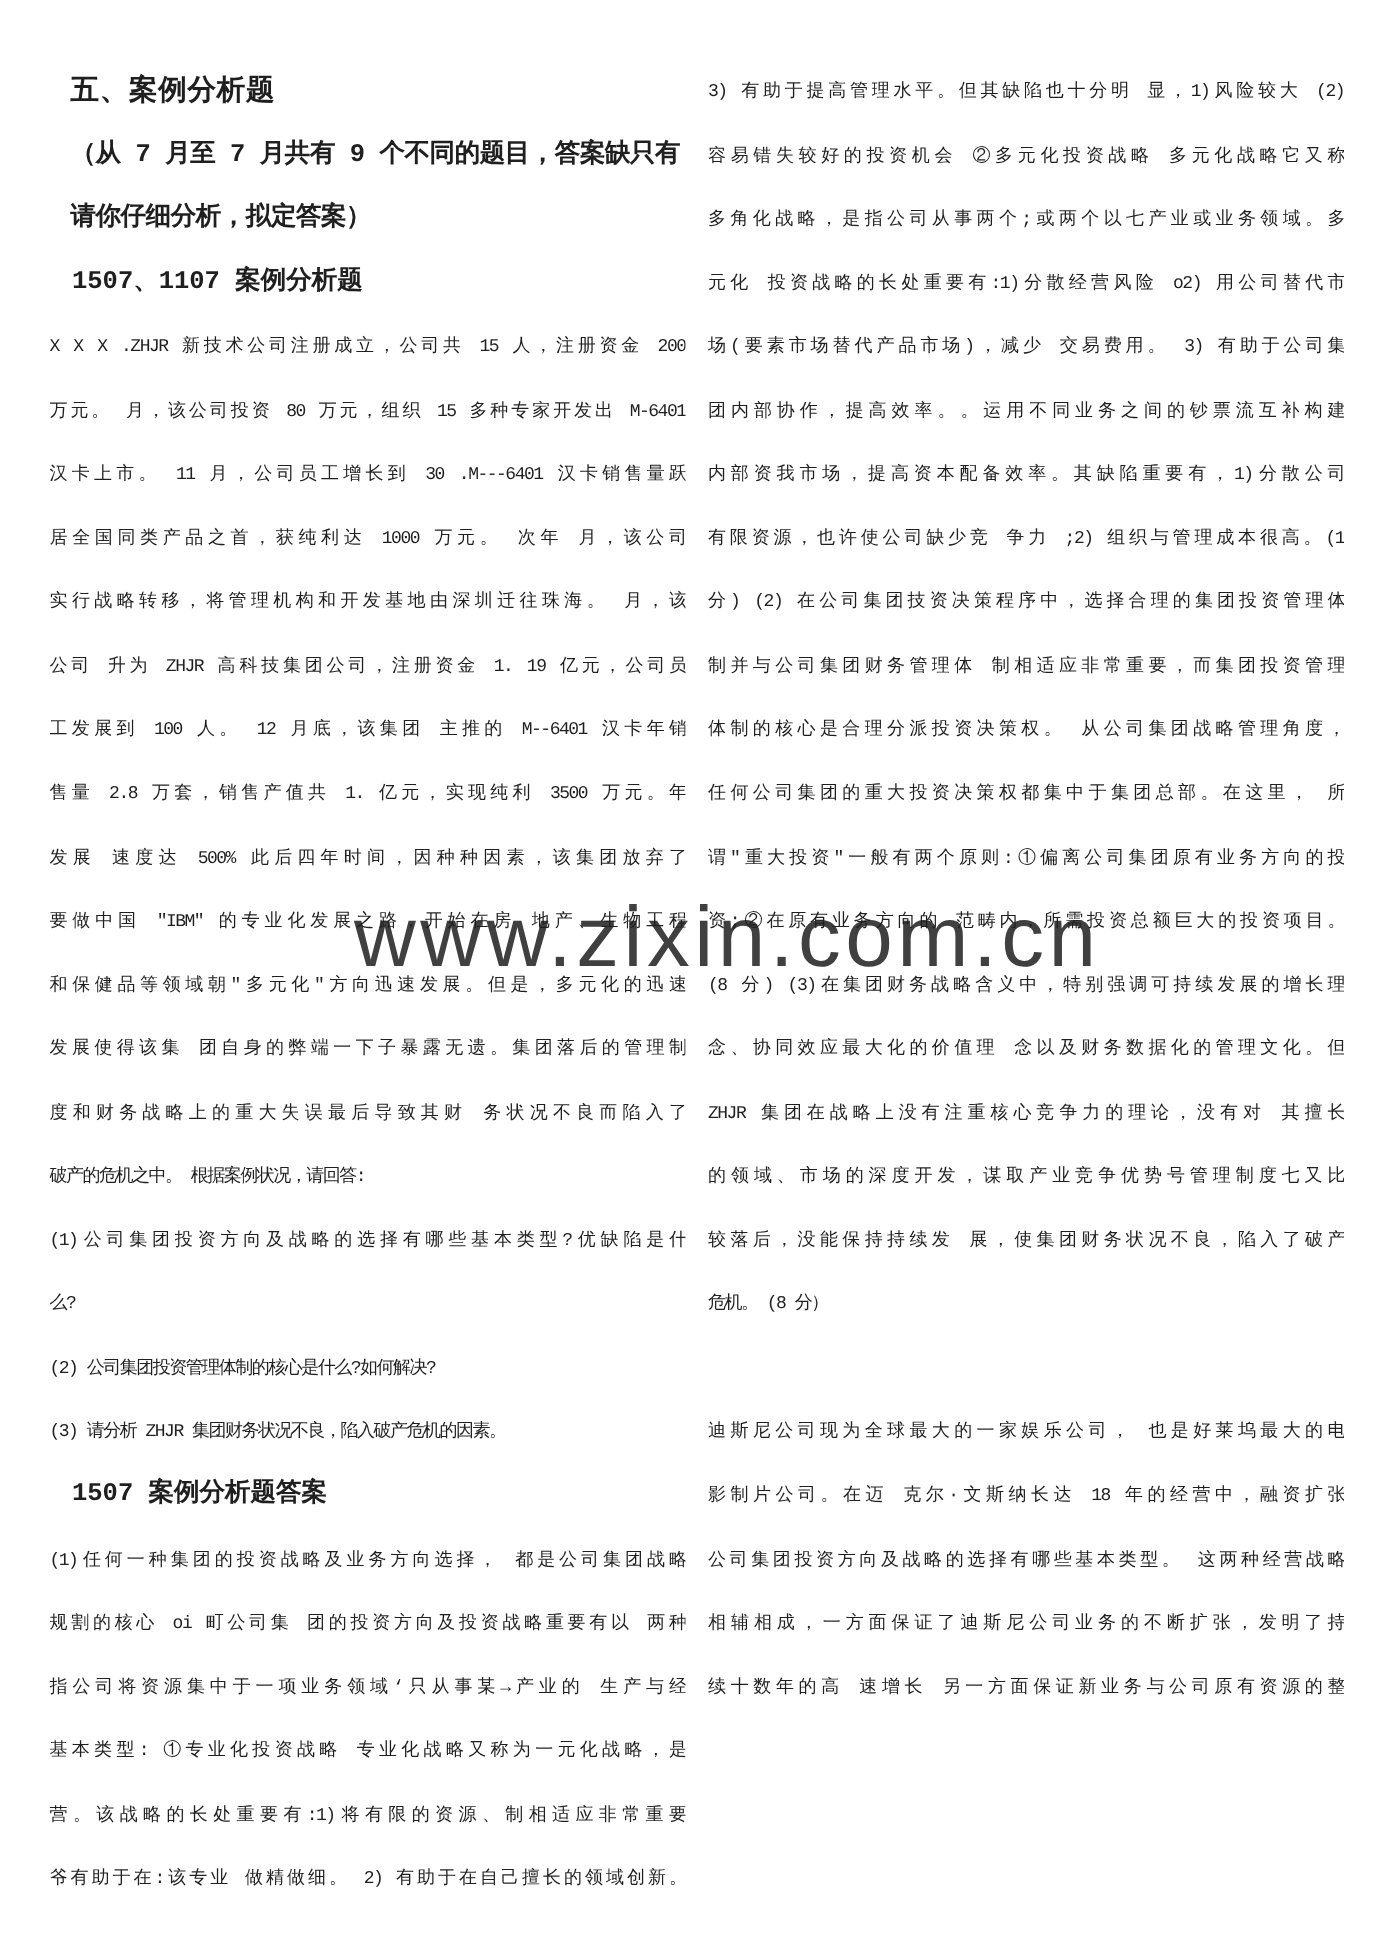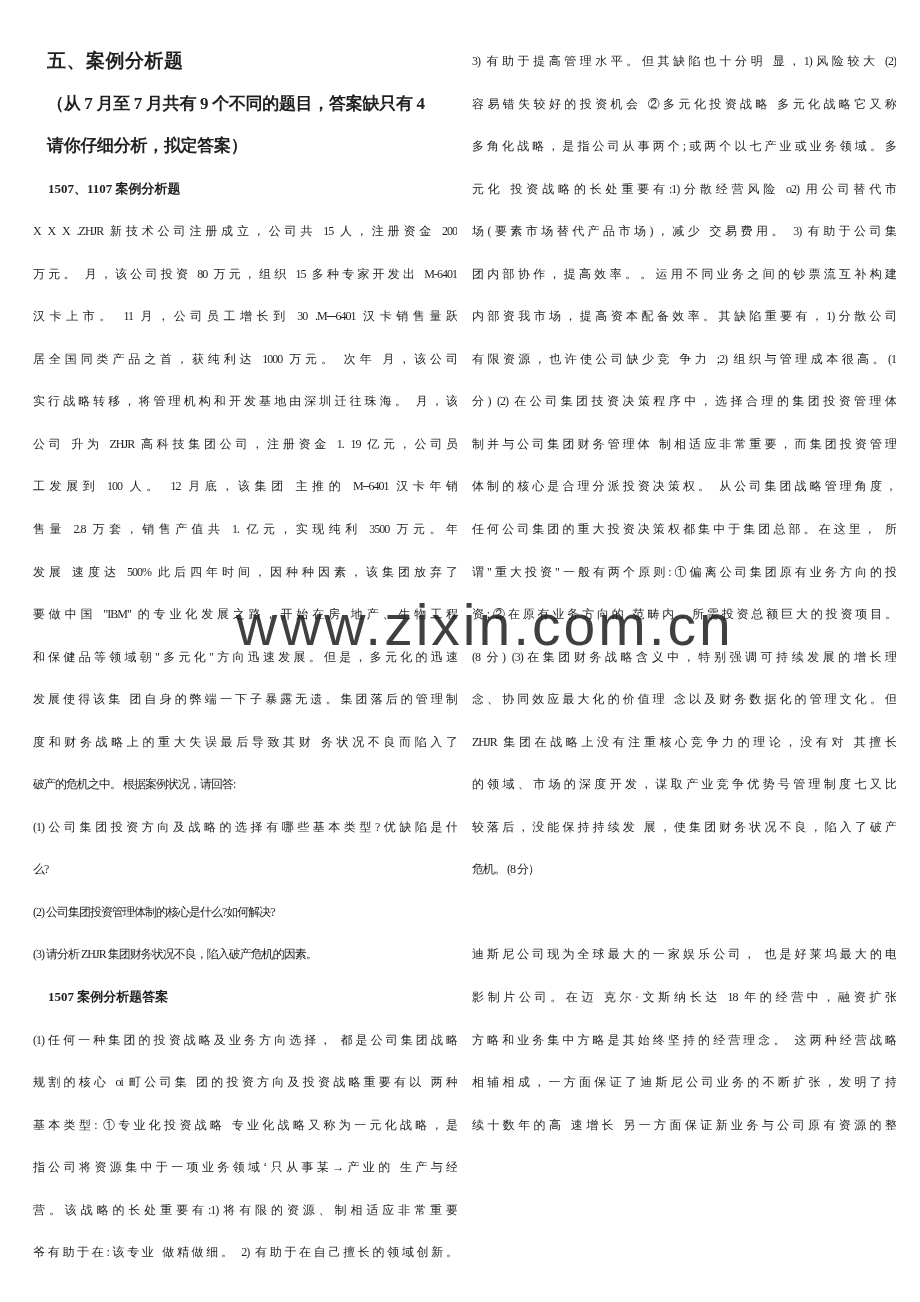--- a/index.html
+++ b/index.html
@@ -25,20 +25,21 @@
     user-select: none;
   }
   .page-cols {
     position: absolute;
     left: 33px;
     top: 40px;
     width: 863px;
     display: flex;
     gap: 15px;
     z-index: 1;
+    font-family: Liberation Mono, monospace;
   }
   .col { width: 424px; }
   .line {
     height: 42.55px;
     line-height: 42.55px;
     font-size: 12px;
     letter-spacing: -1px;
     text-align: justify;
     text-align-last: justify;
     overflow: hidden;
@@ -59,21 +60,21 @@
   .line.subtitle {
     font-weight: bold;
     font-size: 17px;
     letter-spacing: -0.3px;
     padding-left: 14px;
     text-align: left;
     text-align-last: left;
   }
   .line.heading {
     font-weight: bold;
-    font-size: 13px;
+    font-size: 17px;
     letter-spacing: 0;
     padding-left: 15px;
     text-align: center;
     text-align-last: left;
   }
   .line.blank { }
 </style>
 </head>
 <body>
 
@@ -100,22 +101,22 @@
         <div class="line p">发展使得该集 团自身的弊端一下子暴露无遗。集团落后的管理制</div>
         <div class="line p">度和财务战略上的重大失误最后导致其财 务状况不良而陷入了</div>
         <div class="line pl">破产的危机之中。 根据案例状况，请回答:</div>
         <div class="line p">(1)公司集团投资方向及战略的选择有哪些基本类型?优缺陷是什</div>
         <div class="line pl">么?</div>
         <div class="line pl">(2) 公司集团投资管理体制的核心是什么?如何解决?</div>
         <div class="line pl">(3) 请分析 ZHJR 集团财务状况不良，陷入破产危机的因素。</div>
         <div class="line heading">1507 案例分析题答案</div>
         <div class="line p">(1)任何一种集团的投资战略及业务方向选择， 都是公司集团战略</div>
         <div class="line p">规割的核心 oi 町公司集 团的投资方向及投资战略重要有以 两种</div>
+        <div class="line p">指公司将资源集中于一项业务领域‘只从事某→产业的 生产与经</div>
         <div class="line p">基本类型: ①专业化投资战略 专业化战略又称为一元化战略，是</div>
-        <div class="line p">指公司将资源集中于一项业务领域‘只从事某→产业的 生产与经</div>
         <div class="line p">营。该战略的长处重要有:1)将有限的资源、制相适应非常重要</div>
         <div class="line p">爷有助于在:该专业 做精做细。 2) 有助于在自己擅长的领域创新。</div>
       </div>
     <div class="col">
         <div class="line p">3) 有助于提高管理水平。但其缺陷也十分明 显，1)风险较大 (2)</div>
         <div class="line p">容易错失较好的投资机会 ②多元化投资战略 多元化战略它又称</div>
         <div class="line p">多角化战略，是指公司从事两个;或两个以七产业或业务领域。多</div>
         <div class="line p">元化 投资战略的长处重要有:1)分散经营风险 o2) 用公司替代市</div>
         <div class="line p">场(要素市场替代产品市场)，减少 交易费用。 3) 有助于公司集</div>
         <div class="line p">团内部协作，提高效率。。运用不同业务之间的钞票流互补构建</div>
@@ -129,18 +130,18 @@
         <div class="line p">资;②在原有业务方向的 范畴内，所需投资总额巨大的投资项目。</div>
         <div class="line p">(8 分) (3)在集团财务战略含义中，特别强调可持续发展的增长理</div>
         <div class="line p">念、协同效应最大化的价值理 念以及财务数据化的管理文化。但</div>
         <div class="line p">ZHJR 集团在战略上没有注重核心竞争力的理论，没有对 其擅长</div>
         <div class="line p">的领域、市场的深度开发，谋取产业竞争优势号管理制度七又比</div>
         <div class="line p">较落后，没能保持持续发 展，使集团财务状况不良，陷入了破产</div>
         <div class="line pl">危机。 (8 分）</div>
         <div class="line blank"></div>
         <div class="line p">迪斯尼公司现为全球最大的一家娱乐公司， 也是好莱坞最大的电</div>
         <div class="line p">影制片公司。在迈 克尔·文斯纳长达 18 年的经营中，融资扩张</div>
-        <div class="line p">方略和业务集中方略是其始终坚持的经营理念。 这两种经营战略</div>
+        <div class="line p">公司集团投资方向及战略的选择有哪些基本类型。 这两种经营战略</div>
         <div class="line p">相辅相成，一方面保证了迪斯尼公司业务的不断扩张，发明了持</div>
         <div class="line p">续十数年的高 速增长 另一方面保证新业务与公司原有资源的整</div>
       </div>
   </div>
 </div>
 
 </body></html>

